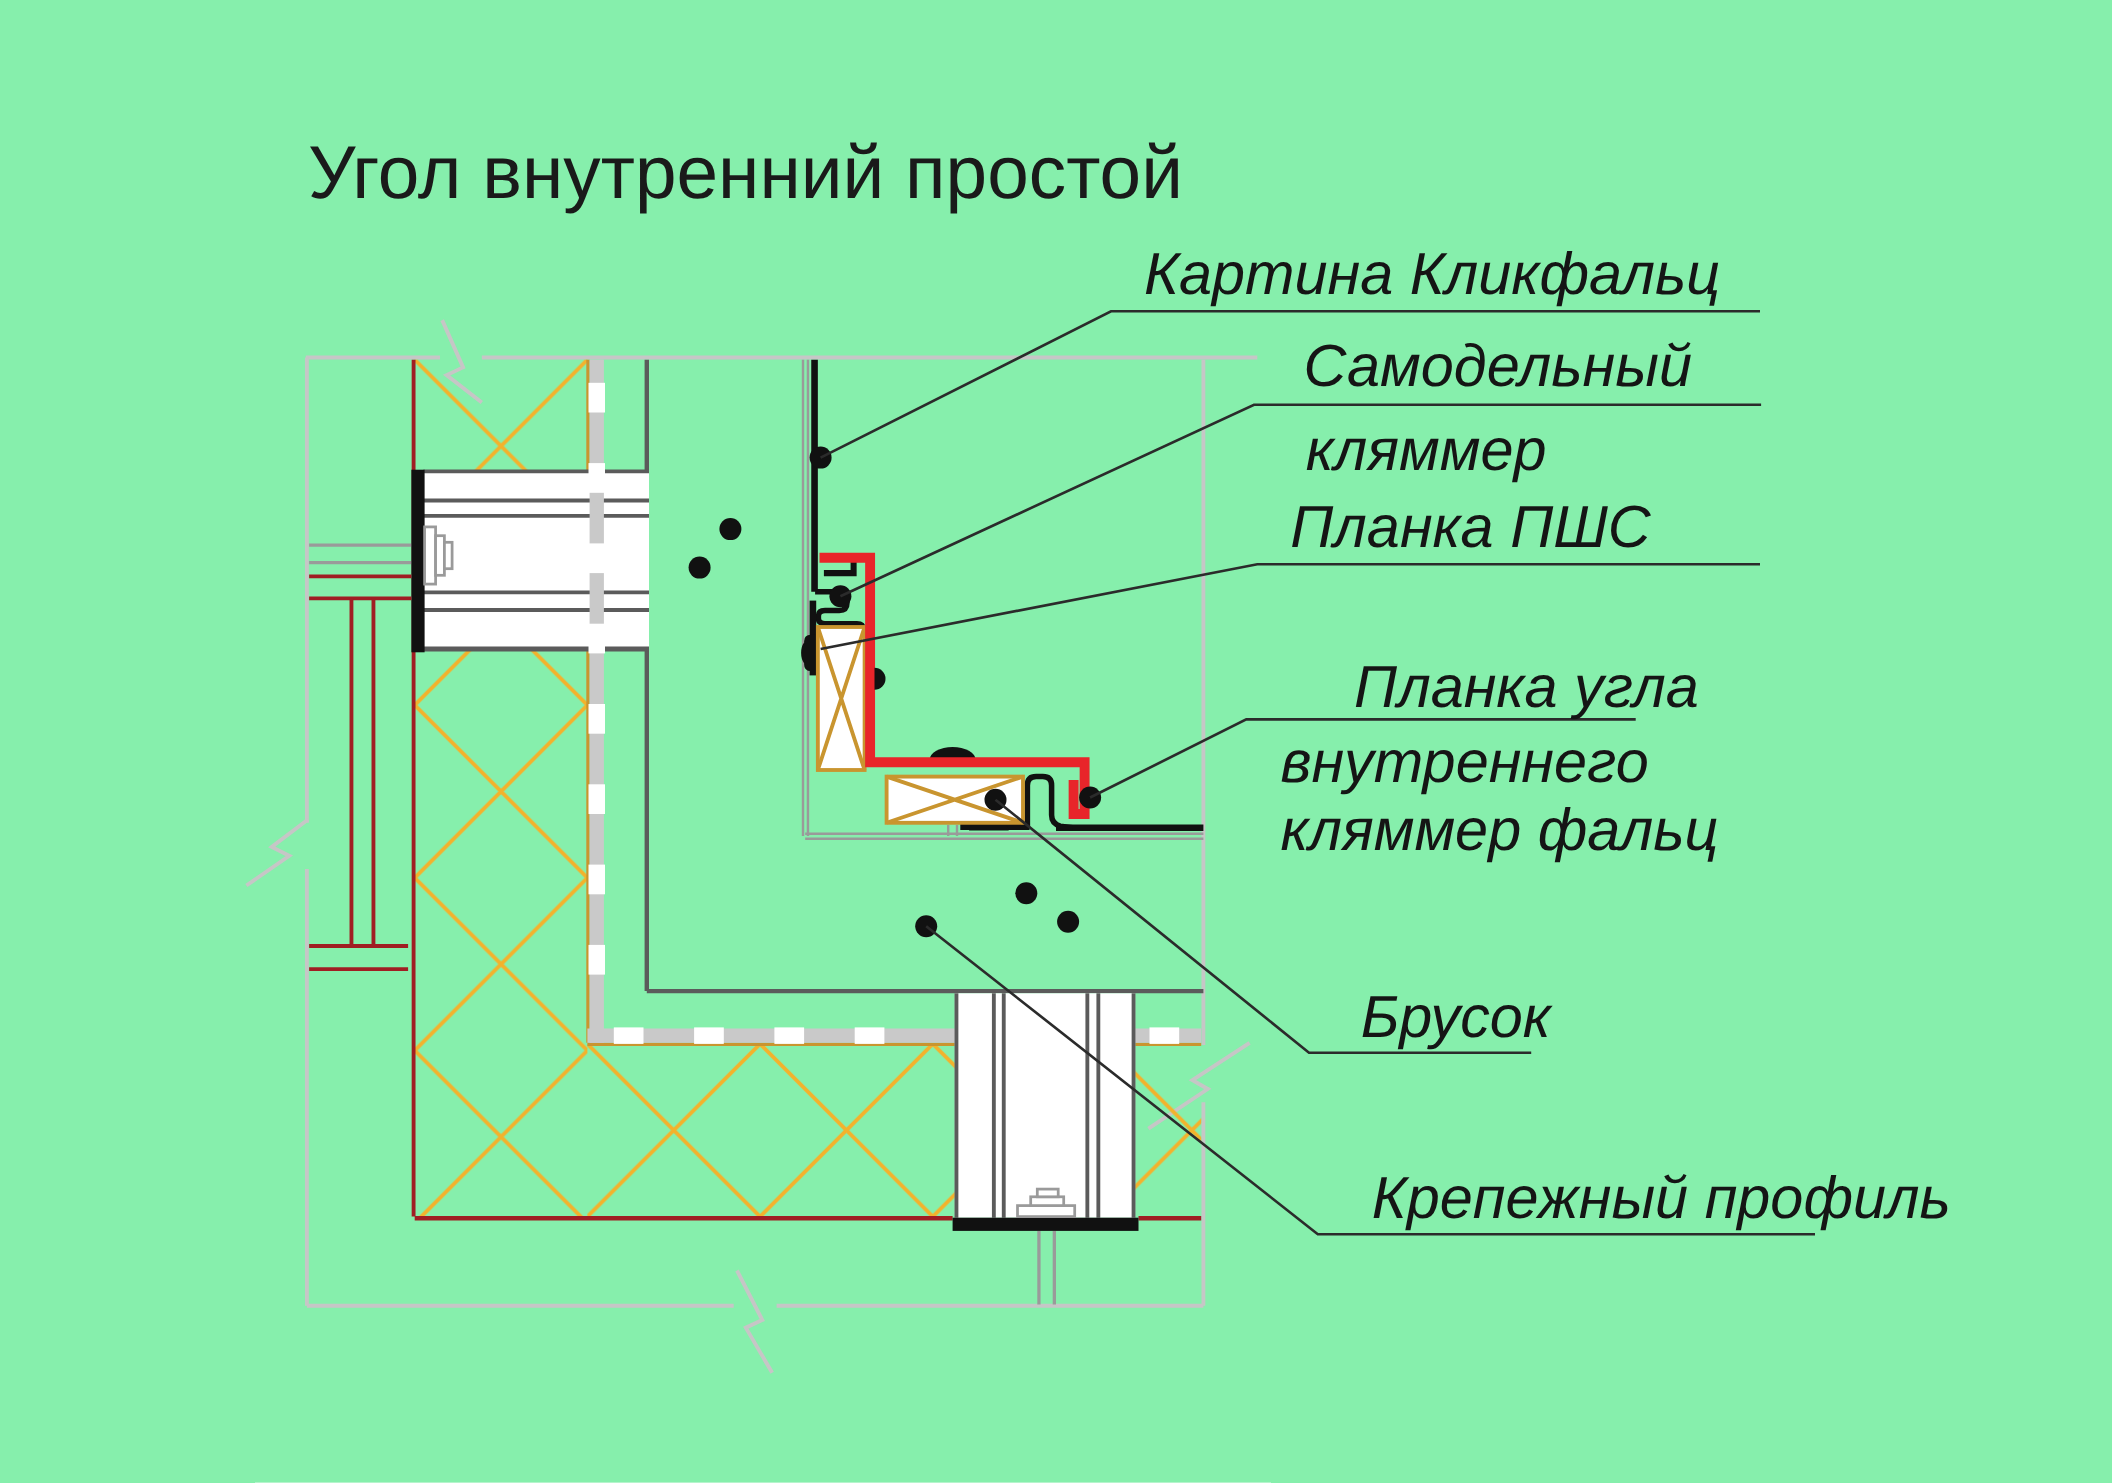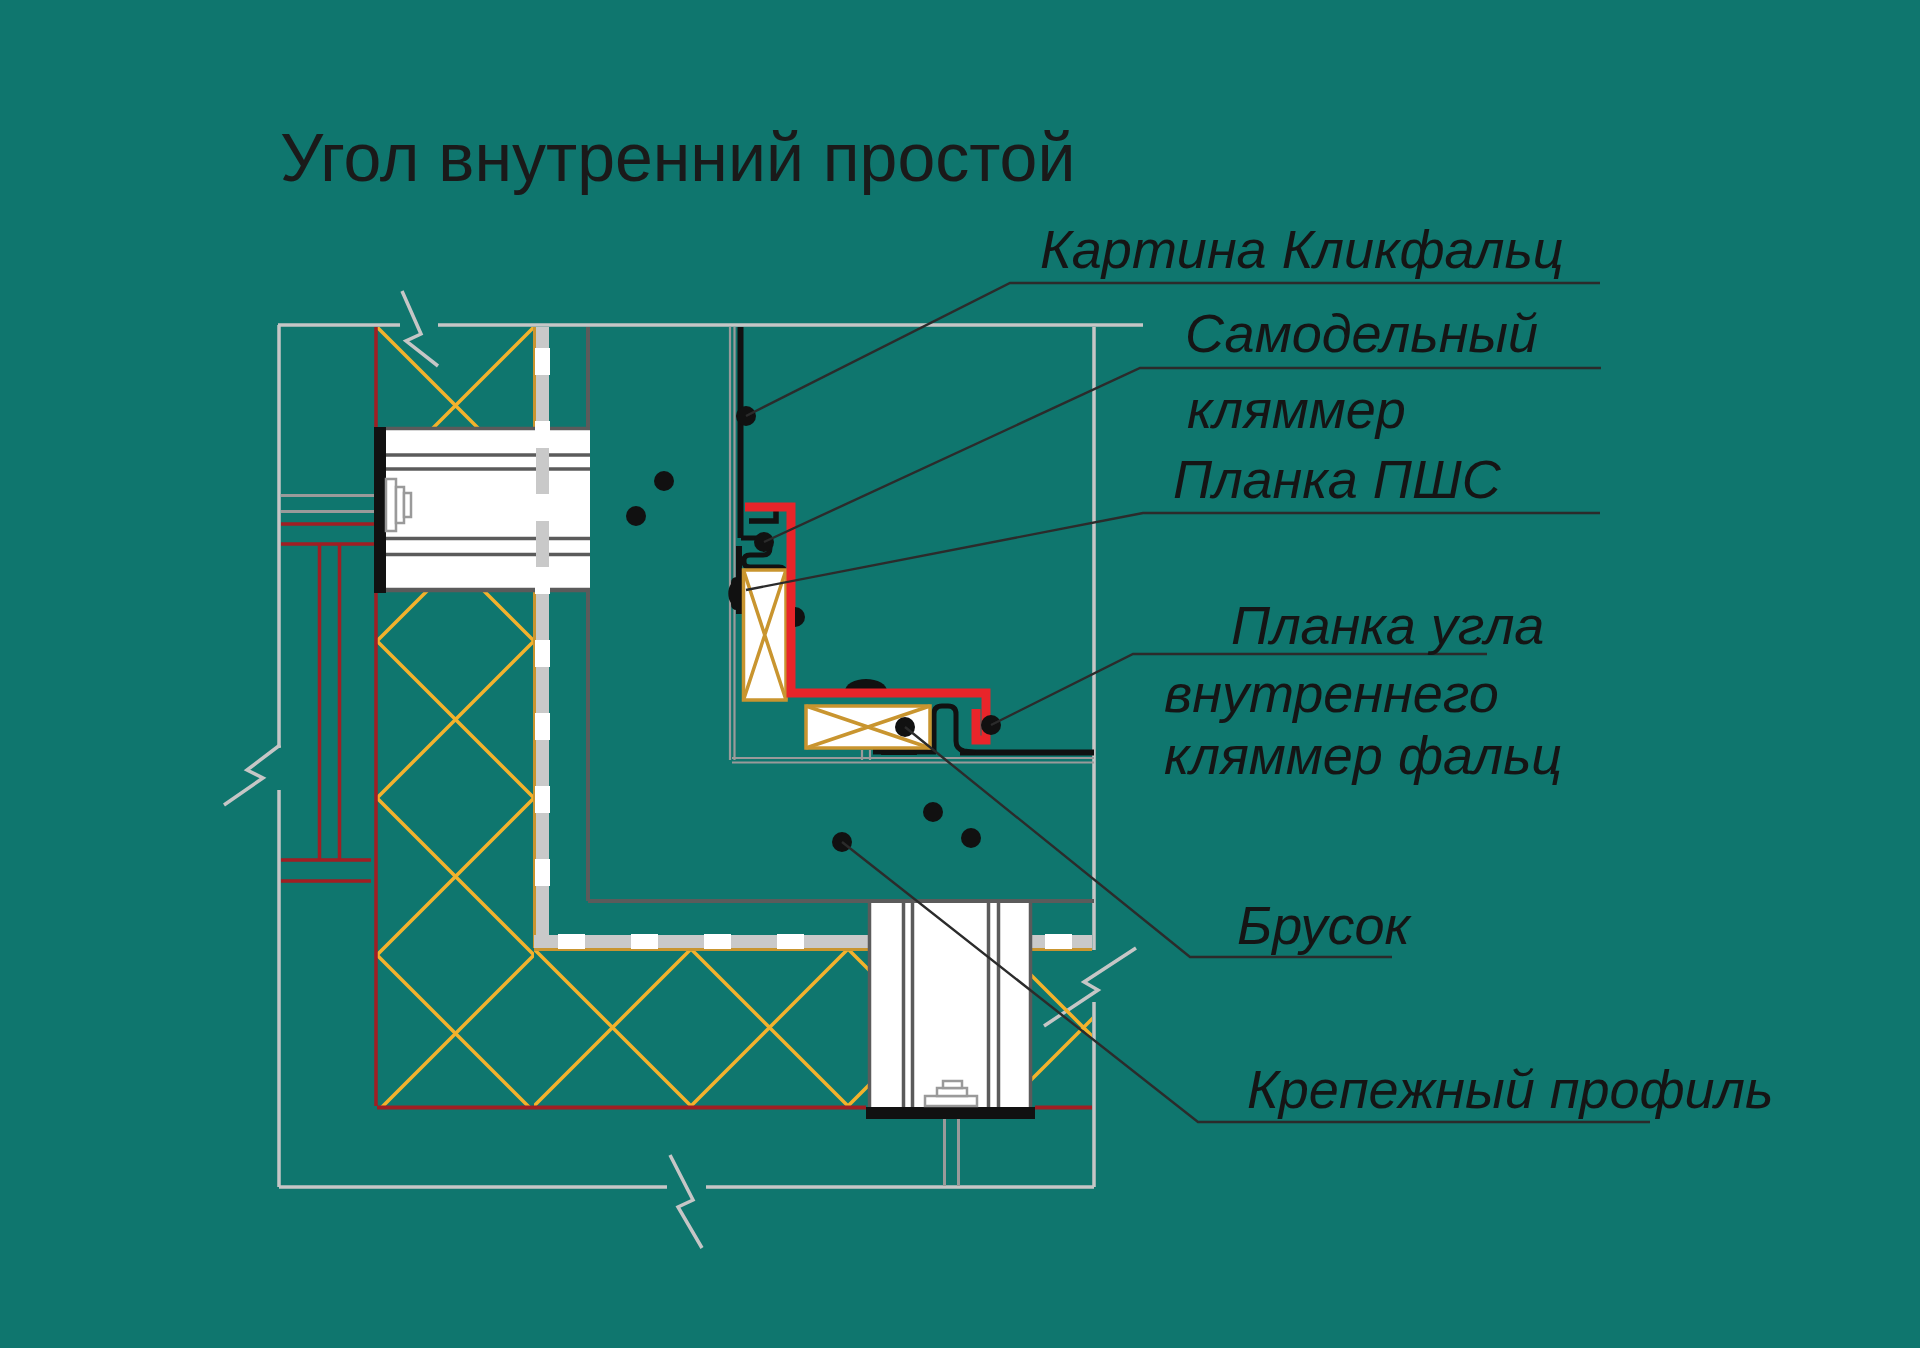--- a/index.html
+++ b/index.html
@@ -2,21 +2,21 @@
 <html style="--c-red: #e8252a; --c-darkred: #a01e23; --c-yellow: #f3b22c; --c-tan: #c9952f; --c-lgray: #c6c6c6; --c-mgray: #9a9a9a; --c-dgray: #5b5b5b; --c-black: #111111;"><head>
 <meta charset="utf-8">
 <style>
   :root{
     --c-red:#e8252a; --c-darkred:#a01e23; --c-yellow:#f3b22c; --c-tan:#c9952f;
     --c-lgray:#c6c6c6; --c-mgray:#9a9a9a; --c-dgray:#5b5b5b; --c-black:#111;
     --c-leader:#2b2b2b;
   }
   html,body{margin:0;padding:0;background:#fff;}
   .canvas{
-    position:relative; width:1920px; height:1348px; background:#0f766e;
+    position:relative; width:1920px; height:1348px; background:#86efac;
     font-family:"Liberation Sans","DejaVu Sans",sans-serif; overflow:hidden;
   }
   .canvas svg{position:absolute;left:0;top:0;}
   .title{
     position:absolute; left:280px; top:118px; font-size:68px; font-weight:500;
     color:#1a1a1a; letter-spacing:0px; white-space:nowrap;
   }
   .callout{
     position:absolute; font-size:54px; font-style:italic; color:#151515;
     white-space:nowrap; line-height:1;

